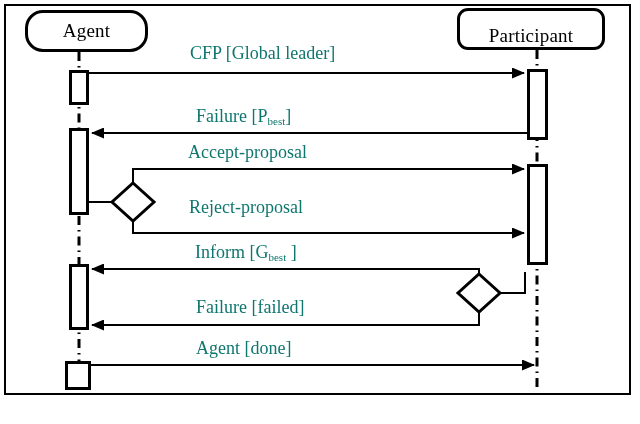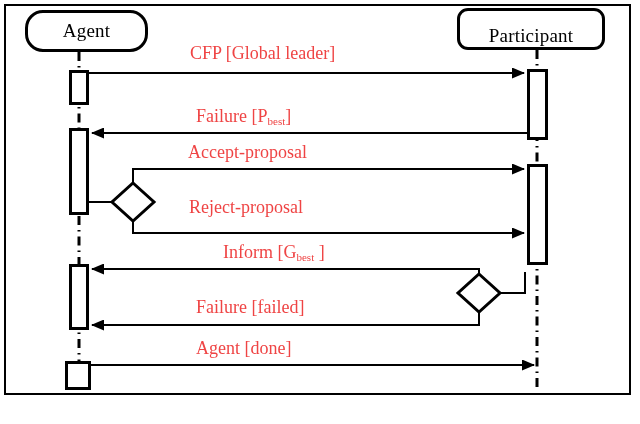--- a/index.html
+++ b/index.html
@@ -43,21 +43,21 @@
   .activation {
     position: absolute;
     border: 3px solid #000000;
     background: #ffffff;
     box-sizing: border-box;
     z-index: 5;
   }
   .msg-label {
     position: absolute;
     font-size: 18px;
-    color: #ef4444;
+    color: #0f766e;
     white-space: nowrap;
     z-index: 7;
     line-height: 1;
   }
   .msg-label sub {
     font-size: 11px;
     vertical-align: baseline;
     position: relative;
     bottom: -3px;
   }
@@ -152,19 +152,19 @@
   </div>
 
   <div class="msg-label" style="left:190px; top:44px;">CFP [Global leader]</div>
 
   <div class="msg-label" style="left:196px; top:107px;"><span>Failure [P</span><sub>best</sub><span>]</span></div>
 
   <div class="msg-label" style="left:188px; top:143px;">Accept-proposal</div>
 
   <div class="msg-label" style="left:189px; top:198px;">Reject-proposal</div>
 
-  <div class="msg-label" style="left:195px; top:243px;margin-left:28px;"><span>Inform [G</span><sub>best</sub><span> ]</span></div>
+  <div class="msg-label" style="left:195px; top:243px;"><span>Inform [G</span><sub>best</sub><span> ]</span></div>
 
   <div class="msg-label" style="left:196px; top:298px;">Failure [failed]</div>
 
   <div class="msg-label" style="left:196px; top:339px;">Agent [done]</div>
 
 </div>
 
 </body></html>

